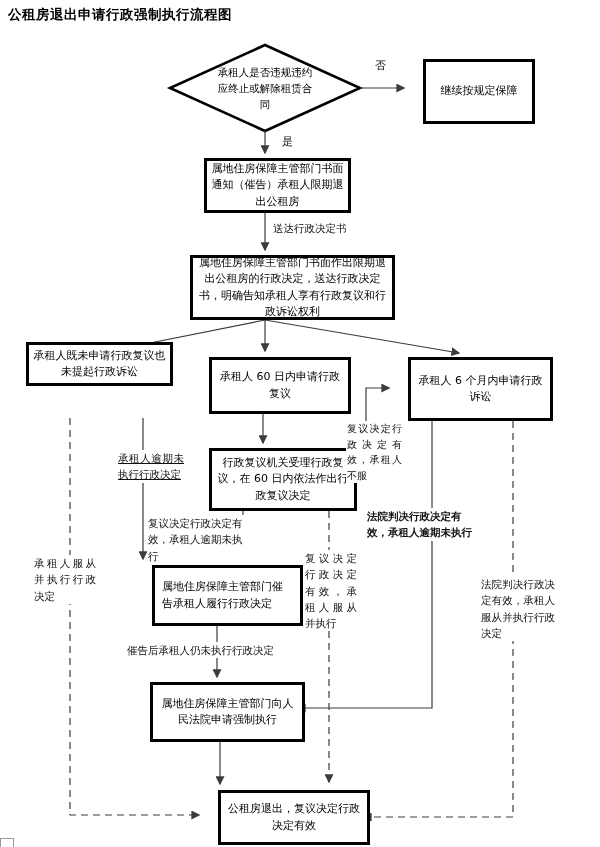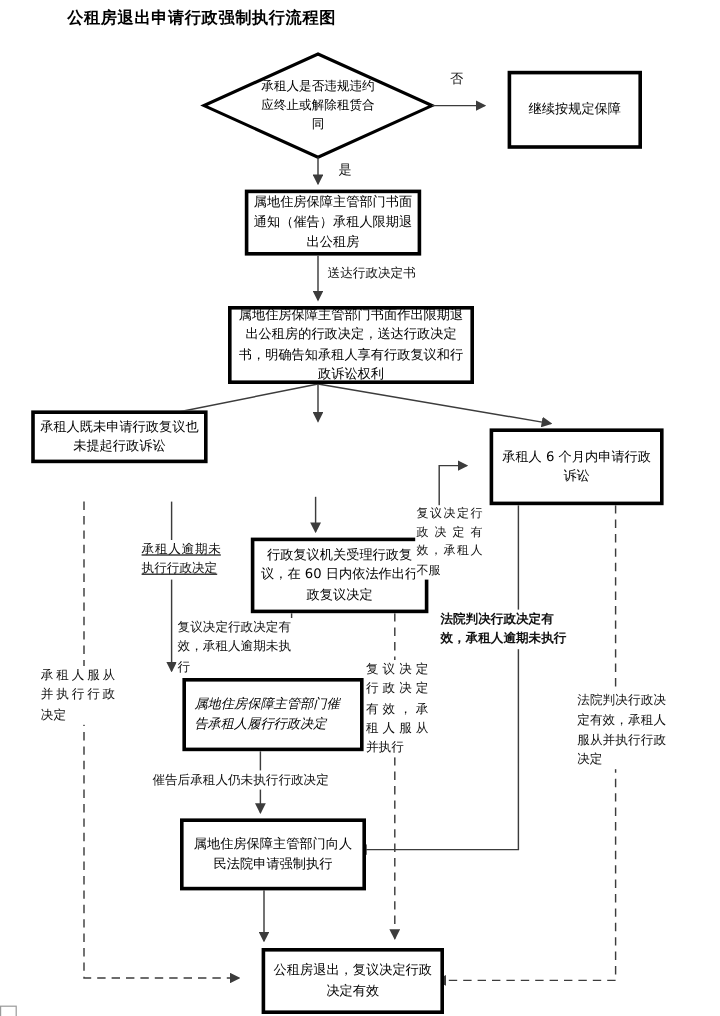--- a/index.html
+++ b/index.html
@@ -2,29 +2,29 @@
 <html><head>
 <meta charset="utf-8">
 <style>
   html,body{margin:0;padding:0;background:#fff;}
   .stage{
     position:relative;width:600px;height:847px;background:#ffffff;overflow:hidden;
     font-family:"DejaVu Sans","Liberation Sans",sans-serif;color:#1a1a1a;
   }
   .title{
     position:absolute;left:8px;top:6px;font-size:13.5px;font-weight:bold;color:#000;
-    letter-spacing:.5px;white-space:nowrap;margin-left:48px;
+    letter-spacing:.5px;white-space:nowrap;
   }
   svg.wires{position:absolute;left:0;top:0;z-index:1;}
   .box{
     position:absolute;box-sizing:border-box;border:3px solid #000;background:#fff;
     font-size:11px;line-height:1.5;color:#000;display:flex;align-items:center;
     justify-content:center;text-align:center;padding:2px 4px;z-index:2;margin-left:13px;
   }
-  .box.align-left{justify-content:flex-start;text-align:left;padding-left:7px;padding-right:10px;align-items:center;font-style:italic;}
+  .box.align-left{justify-content:flex-start;text-align:left;padding-left:7px;padding-right:10px;align-items:center;}
   .dtext{
     position:absolute;z-index:2;font-size:10.5px;line-height:1.55;color:#000;
     text-align:center;display:flex;align-items:center;justify-content:center;
   }
   .elabel{
     position:absolute;z-index:3;font-size:10.5px;line-height:1.55;color:#111;
     background:#fff;padding:0 1px;
   }
   .elabel.just{text-align:justify;text-align-last:auto;}
   .elabel.nowrap{white-space:nowrap;}
@@ -70,20 +70,21 @@
   <div class="dtext" style="left:217px;top:63px;width:96px;height:50px;">承租人是否违规违约应终止或解除租赁合同</div>
 
   <div class="box" style="left:410px;top:59px;width:112px;height:65px;">继续按规定保障</div>
 
   <div class="box" style="left:191px;top:158px;width:147px;height:55px;">属地住房保障主管部门书面通知（催告）承租人限期退出公租房</div>
 
   <div class="box" style="left:177px;top:255px;width:205px;height:65px;">属地住房保障主管部门书面作出限期退出公租房的行政决定，送达行政决定书，明确告知承租人享有行政复议和行政诉讼权利</div>
 
   <div class="box" style="left:13px;top:342px;width:147px;height:44px;">承租人既未申请行政复议也未提起行政诉讼</div>
 
+  <div class="box" style="left:196px;top:357px;width:142px;height:57px;">承租人 60 日内申请行政复议</div>
 
   <div class="box" style="left:395px;top:357px;width:145px;height:64px;">承租人 6 个月内申请行政诉讼</div>
 
   <div class="box" style="left:196px;top:448px;width:148px;height:63px;">行政复议机关受理行政复议，在 60 日内依法作出行政复议决定</div>
 
   <div class="box align-left" style="left:139px;top:565px;width:151px;height:61px;">属地住房保障主管部门催告承租人履行行政决定</div>
 
   <div class="box" style="left:137px;top:682px;width:155px;height:60px;">属地住房保障主管部门向人民法院申请强制执行</div>
 
   <div class="box" style="left:205px;top:790px;width:152px;height:55px;">公租房退出，复议决定行政决定有效</div>

